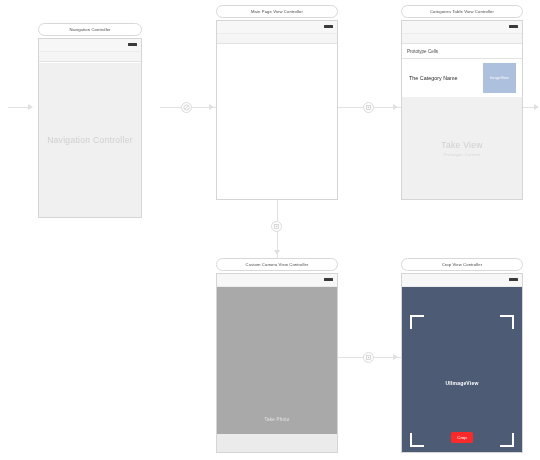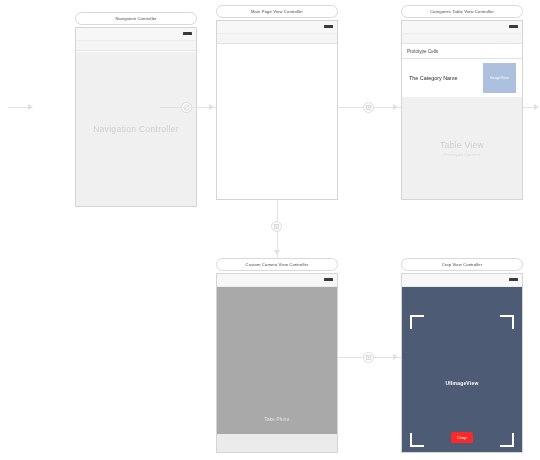--- a/index.html
+++ b/index.html
@@ -154,21 +154,21 @@
     border-top:5px solid #e0e0e0;}
 </style>
 </head>
 <body>
 
 <div class="canvas">
 
   <div class="conn-line conn-h" style="left:8px;top:107px;width:22px;"></div>
   <div class="arrow-h" style="left:28px;top:104px;"></div>
 
-  <div class="scene" style="left:38px;top:12px;width:122px;margin-left:37px;">
+  <div class="scene" style="left:38px;top:23px;width:104px;">
     <div class="scene-title">Navigation Controller</div>
     <div class="device" style="height:180px;margin-top:2px;">
       <div class="statusbar">
         <div class="battery"></div>
       </div>
       <div class="navbar"></div>
       <div class="nav-body">
         <span class="nav-body-label">Navigation Controller</span>
       </div>
     </div>
@@ -212,21 +212,21 @@
       <div class="navbar"></div>
 
       <div class="proto-header">Prototype Cells</div>
 
       <div class="proto-cell">
         <span class="proto-cell-label">The Category Name</span>
         <div class="proto-cell-image">ImageView</div>
       </div>
 
       <div class="table-area">
-        <div class="table-area-title">Table View</div>
+        <div class="table-area-title">Take View</div>
         <div class="table-area-sub">Prototype Content</div>
       </div>
     </div>
   </div>
 
   <div class="conn-line conn-h" style="left:523px;top:107px;width:15px;"></div>
   <div class="arrow-h" style="left:534px;top:104px;"></div>
 
   <div class="conn-line conn-v" style="left:277px;top:200px;height:58px;"></div>
   <div class="badge" style="left:271px;top:221px;">

